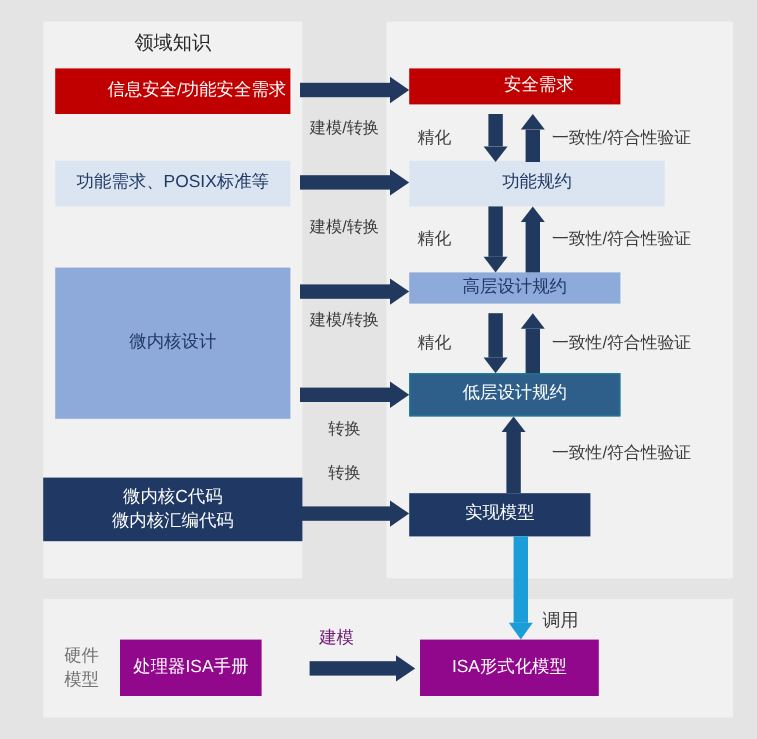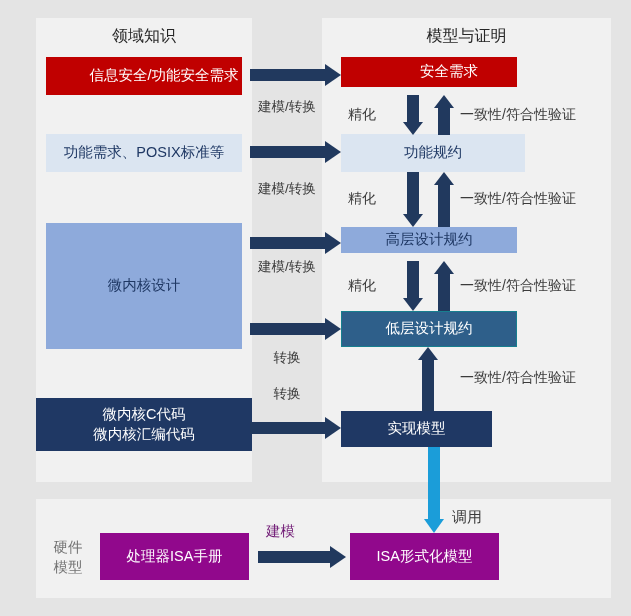--- a/index.html
+++ b/index.html
@@ -60,27 +60,27 @@
   .box-purple   { background: #91088c; color: #ffffff; }
 
   
   #box-security-req { left: 46px;  top: 57px;  width: 196px; height: 38px; }
   #box-func-posix   { left: 46px;  top: 134px; width: 196px; height: 38px; }
   #box-microkernel  { left: 46px;  top: 223px; width: 196px; height: 126px; }
   #box-code         { left: 36px;  top: 398px; width: 216px; height: 53px; }
 
   
   #box-safety-req   { left: 341px; top: 57px;  width: 176px; height: 30px; }
-  #box-func-spec    { left: 341px; top: 134px; width: 184px; height: 38px; }
+  #box-func-spec    { left: 341px; top: 134px; width: 213px; height: 38px; }
   #box-highlevel    { left: 341px; top: 227px; width: 176px; height: 26px; }
   #box-lowlevel     { left: 341px; top: 311px; width: 176px; height: 36px; }
   #box-impl         { left: 341px; top: 411px; width: 151px; height: 36px; }
 
   
-  #box-isa-manual   { left: 100px; top: 533px; width: 149px; height: 47px; }
+  #box-isa-manual   { left: 100px; top: 533px; width: 118px; height: 47px; }
   #box-isa-formal   { left: 350px; top: 533px; width: 149px; height: 47px; }
 
   
   #band-middle {
     position: absolute;
     left: 252px; top: 0px; width: 70px; height: 499px;
     background: #e4e4e4;
   }
 
   
@@ -249,21 +249,20 @@
 
 <div class="canvas">
 
   <div id="band-middle"></div>
 
   <div class="panel" id="panel-left"></div>
   <div class="panel" id="panel-right"></div>
   <div class="panel" id="panel-bottom"></div>
 
   <div class="section-title" id="title-domain">领域知识</div>
-  <div class="section-title" id="title-model">模型与证明</div>
 
   <div class="box box-red" id="box-security-req">信息安全/功能安全需求</div>
 
   <div class="box box-paleblue" id="box-func-posix">功能需求、POSIX标准等</div>
 
   <div class="box box-midblue" id="box-microkernel">微内核设计</div>
 
   <div class="box box-navy" id="box-code">
     <div>
       <div>微内核C代码</div>

